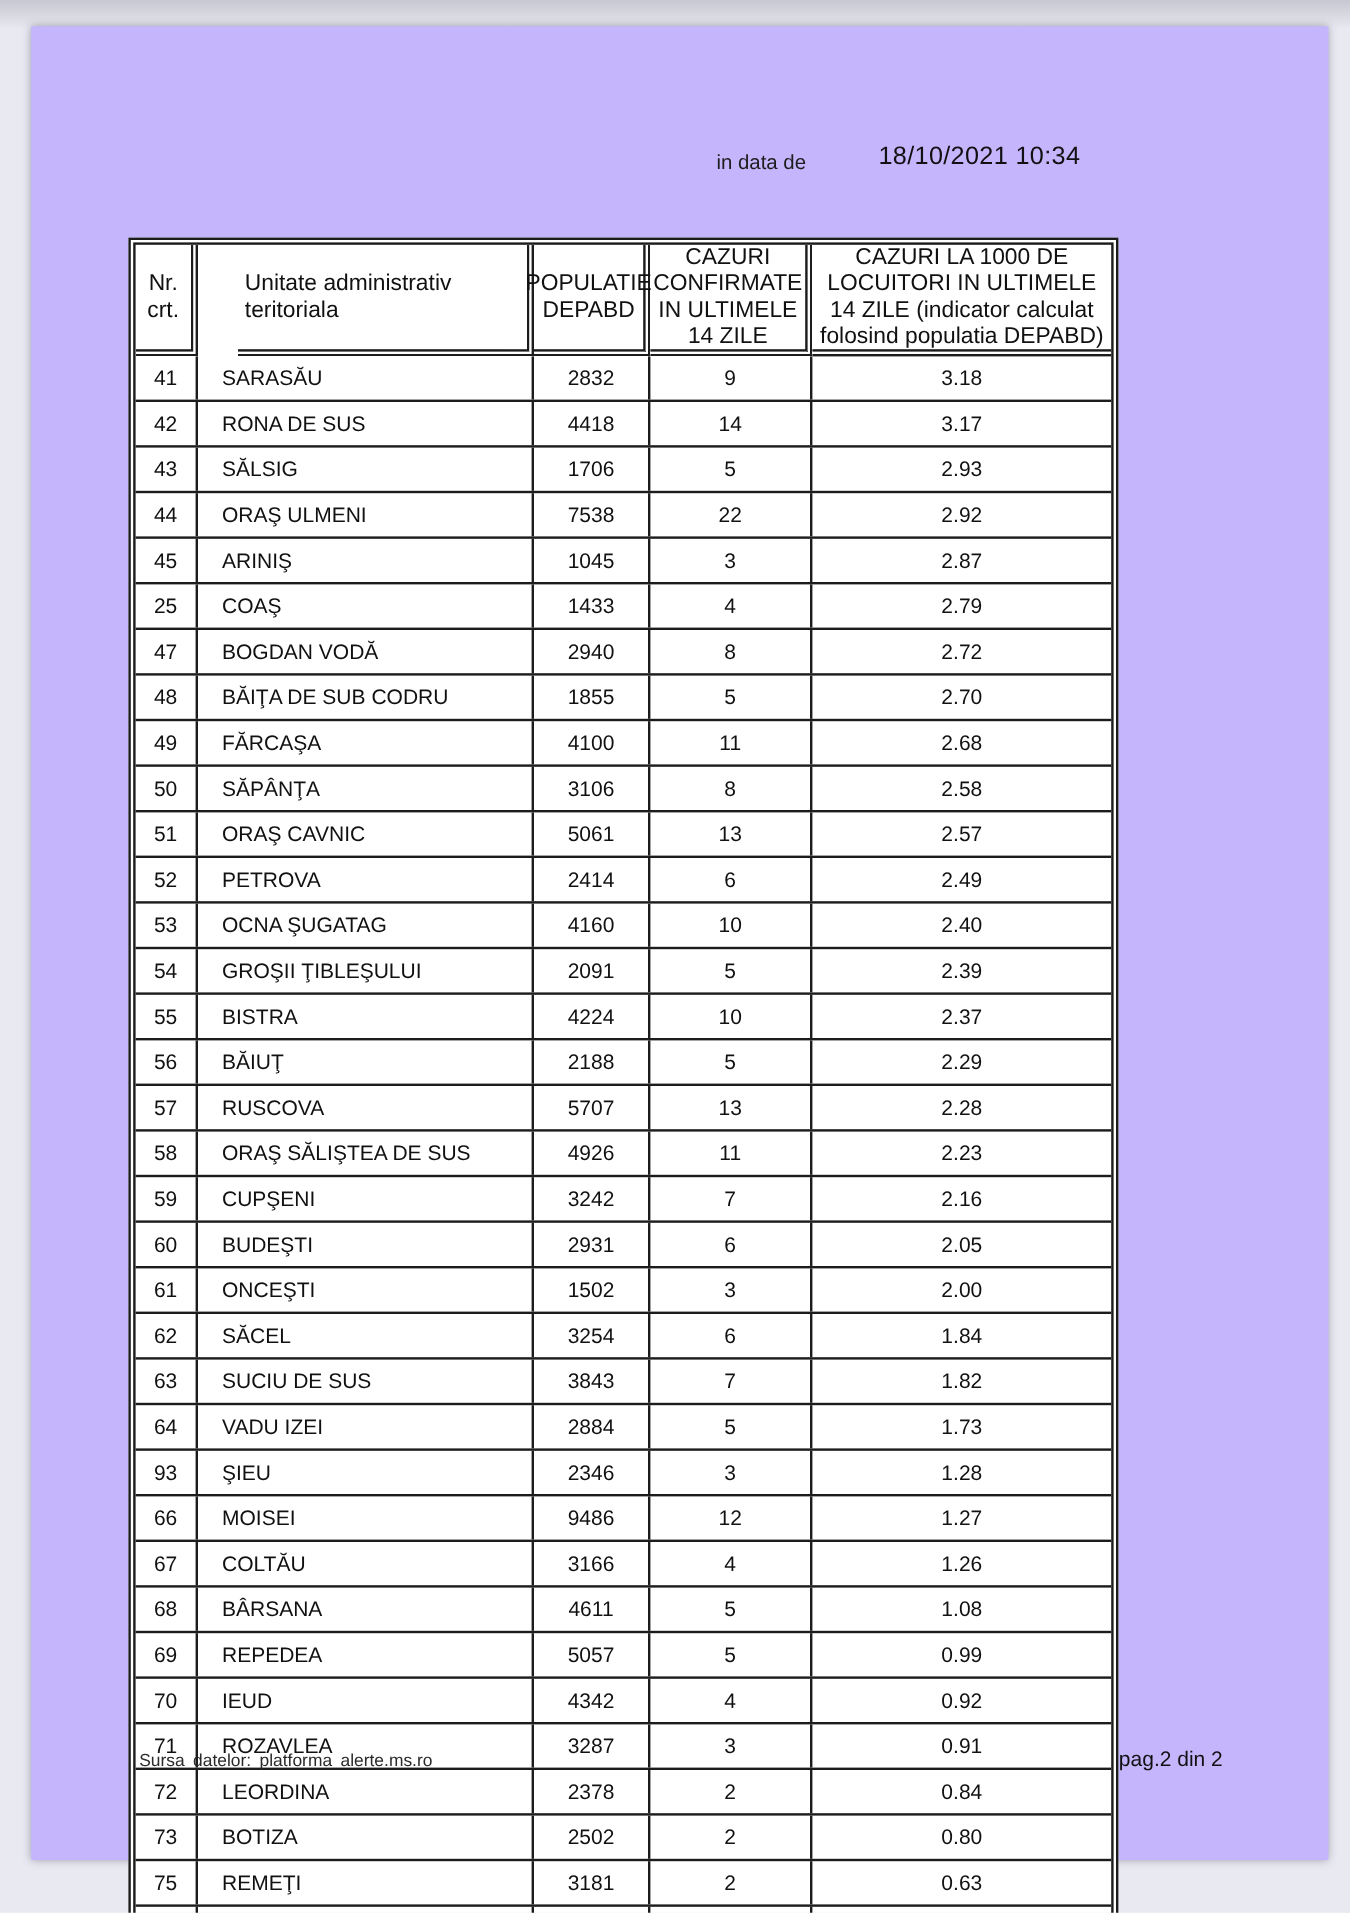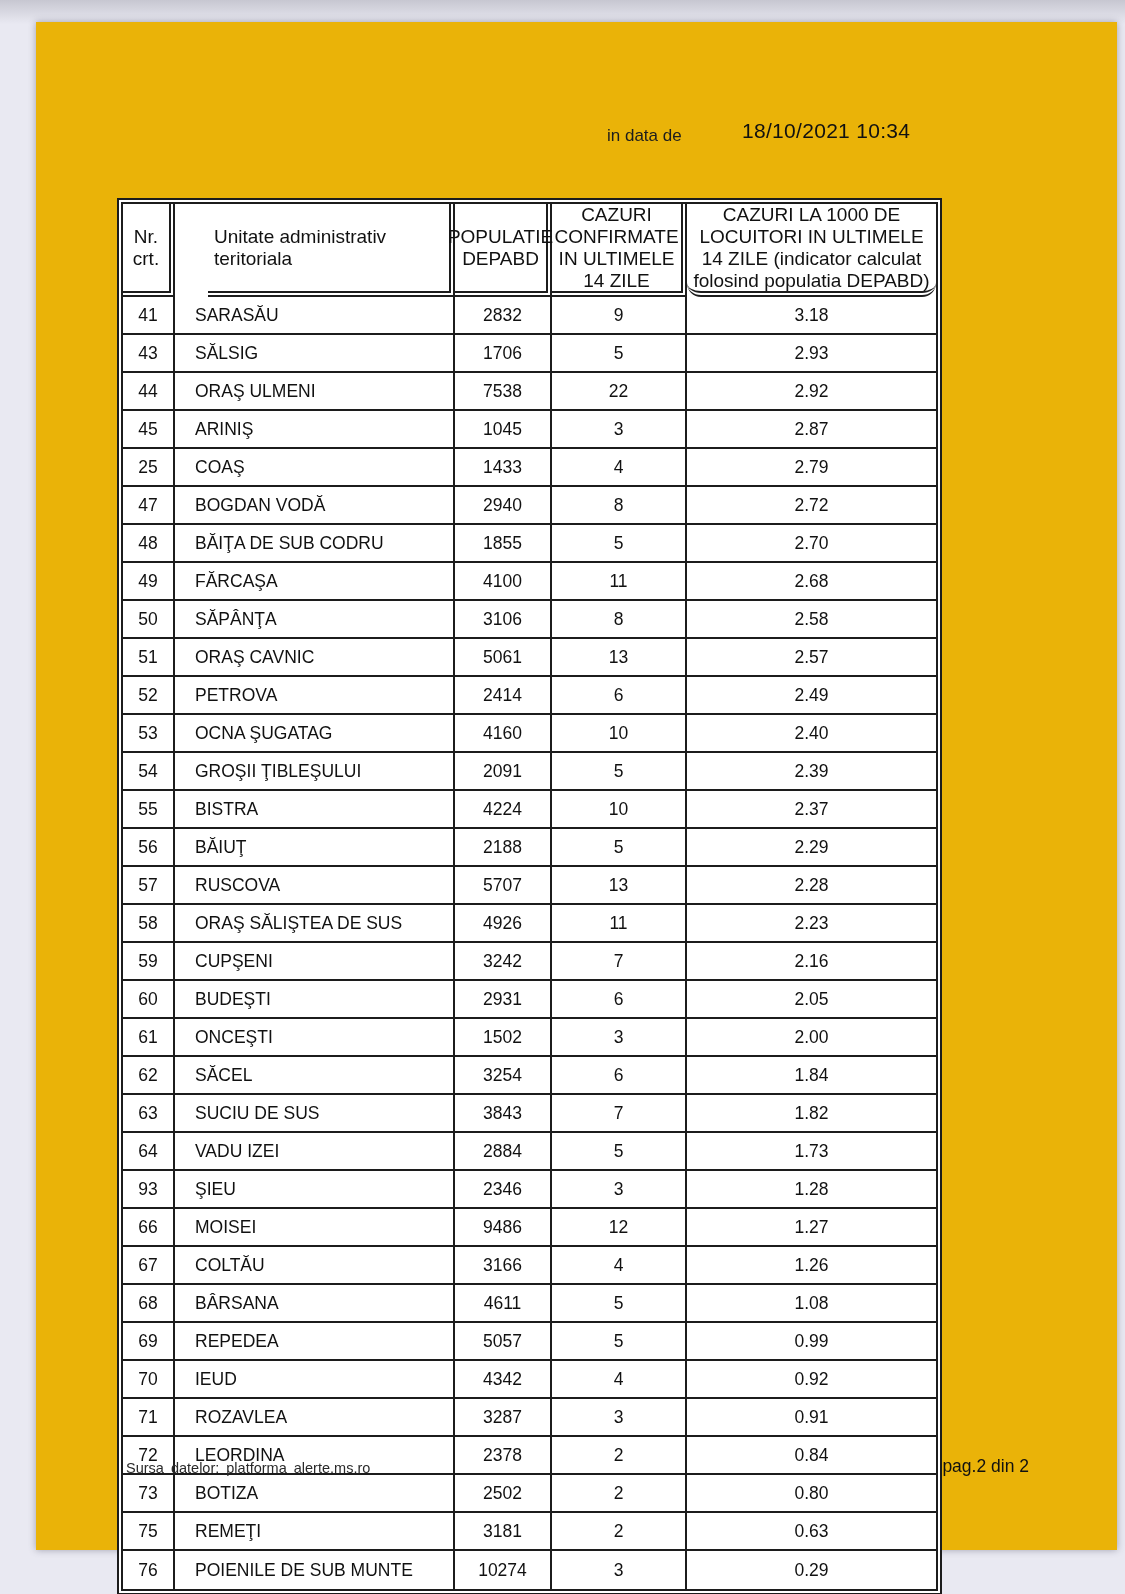--- a/index.html
+++ b/index.html
@@ -8,22 +8,22 @@
     background:#e9e9f2;
     font-family:"Liberation Sans",sans-serif;
     color:#151515;
     overflow:hidden;
   }
   .top-band{
     position:absolute;left:0;top:0;width:1125px;height:24px;
     background:linear-gradient(#c7c7d1,#e9e9f2);
   }
   .sheet{
-    position:absolute;left:36px;top:22px;width:1081px;height:1528px;
-    background:#eab308;
+    position:absolute;left:26px;top:22px;width:1081px;height:1528px;
+    background:#c4b5fd;
     box-shadow:0 0 7px rgba(70,70,95,.45);
   }
   .date-label{
     position:absolute;left:571px;top:104px;
     font-size:17px;color:#1d1d1d;
   }
   .date-value{
     position:absolute;left:706px;top:97px;
     font-size:21px;letter-spacing:.3px;color:#111;
   }
@@ -37,21 +37,21 @@
   }
   .th{
     height:93px;box-sizing:border-box;
     border-right:6px double #1c1c1c;
     border-bottom:6px double #1c1c1c;
     display:flex;align-items:center;justify-content:center;
     text-align:center;
     font-size:19px;line-height:22px;color:#111;
     padding:0 3px;
   }
-  .th:nth-child(5){border-right:none;border-radius:14px;}
+  .th:nth-child(5){border-right:none;}
   .th.left{justify-content:flex-start;text-align:left;padding-left:6px;margin-left:33px;}
   .tr{
     height:38px;box-sizing:border-box;
     border-bottom:2px solid #1c1c1c;
   }
   .tr:last-child{border-bottom:none;border-radius:13px;}
   .td{
     box-sizing:border-box;
     border-right:2px solid #1c1c1c;
     display:flex;align-items:center;justify-content:center;
@@ -89,20 +89,27 @@
     </div>
     <div id="tbody">
   <div class="tr">
     <div class="td">41</div>
     <div class="td name">SARASĂU</div>
     <div class="td">2832</div>
     <div class="td">9</div>
     <div class="td">3.18</div>
   </div>
 
+  <div class="tr">
+    <div class="td">42</div>
+    <div class="td name">RONA DE SUS</div>
+    <div class="td">4418</div>
+    <div class="td">14</div>
+    <div class="td">3.17</div>
+  </div>
 
   <div class="tr">
     <div class="td">43</div>
     <div class="td name">SĂLSIG</div>
     <div class="td">1706</div>
     <div class="td">5</div>
     <div class="td">2.93</div>
   </div>
 
   <div class="tr">

